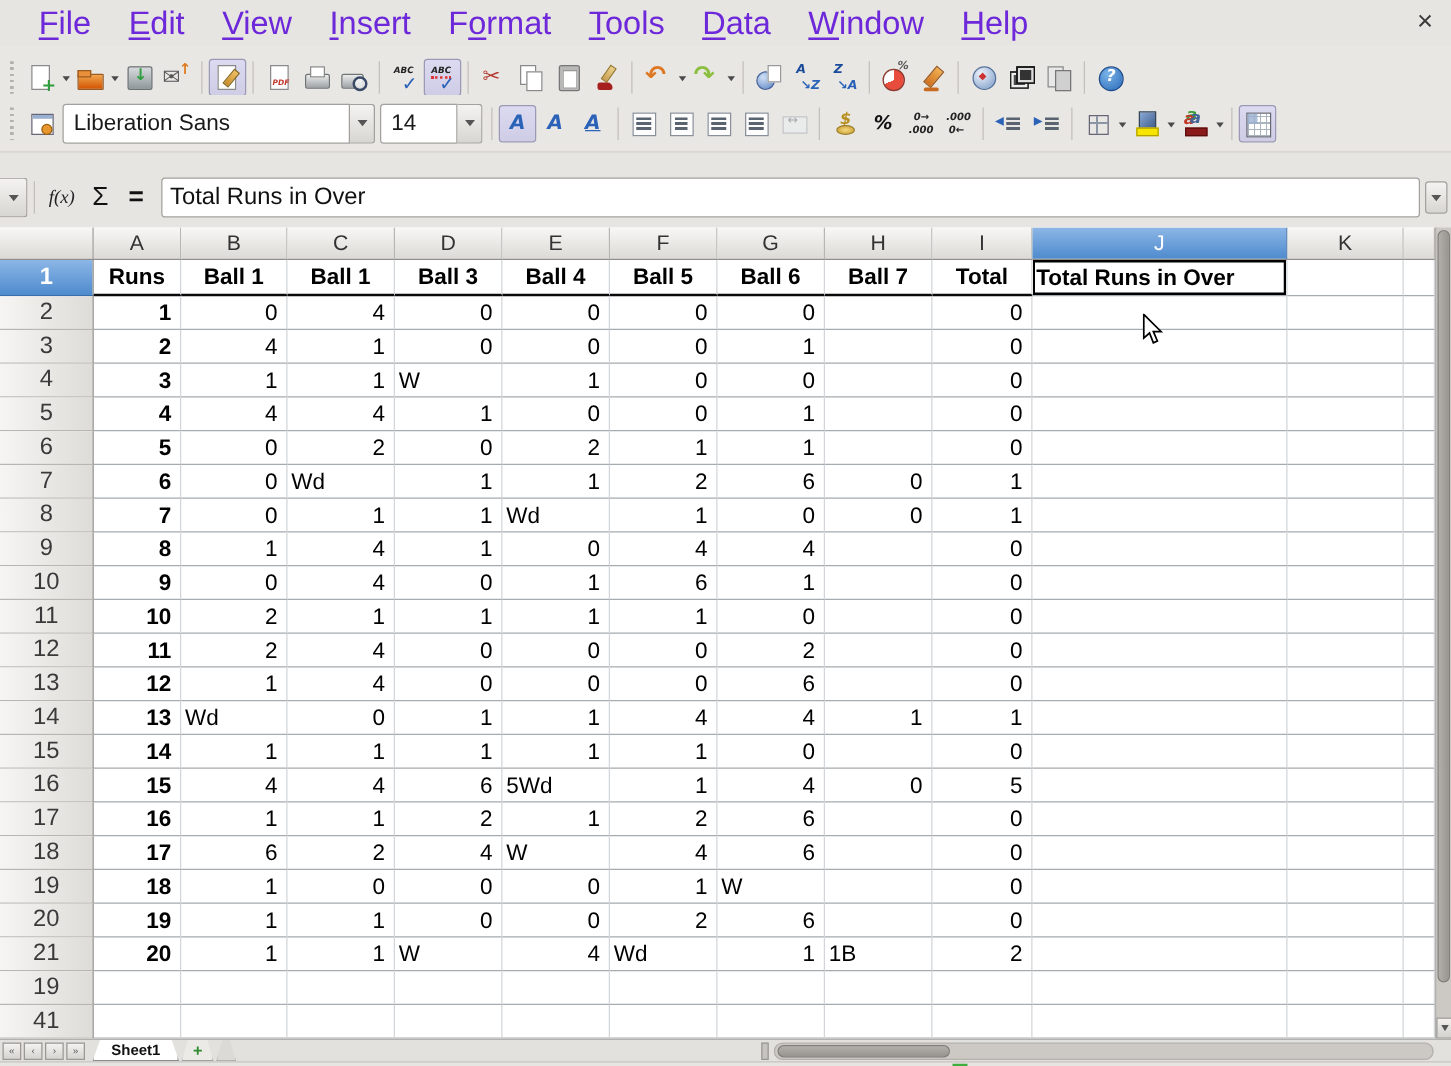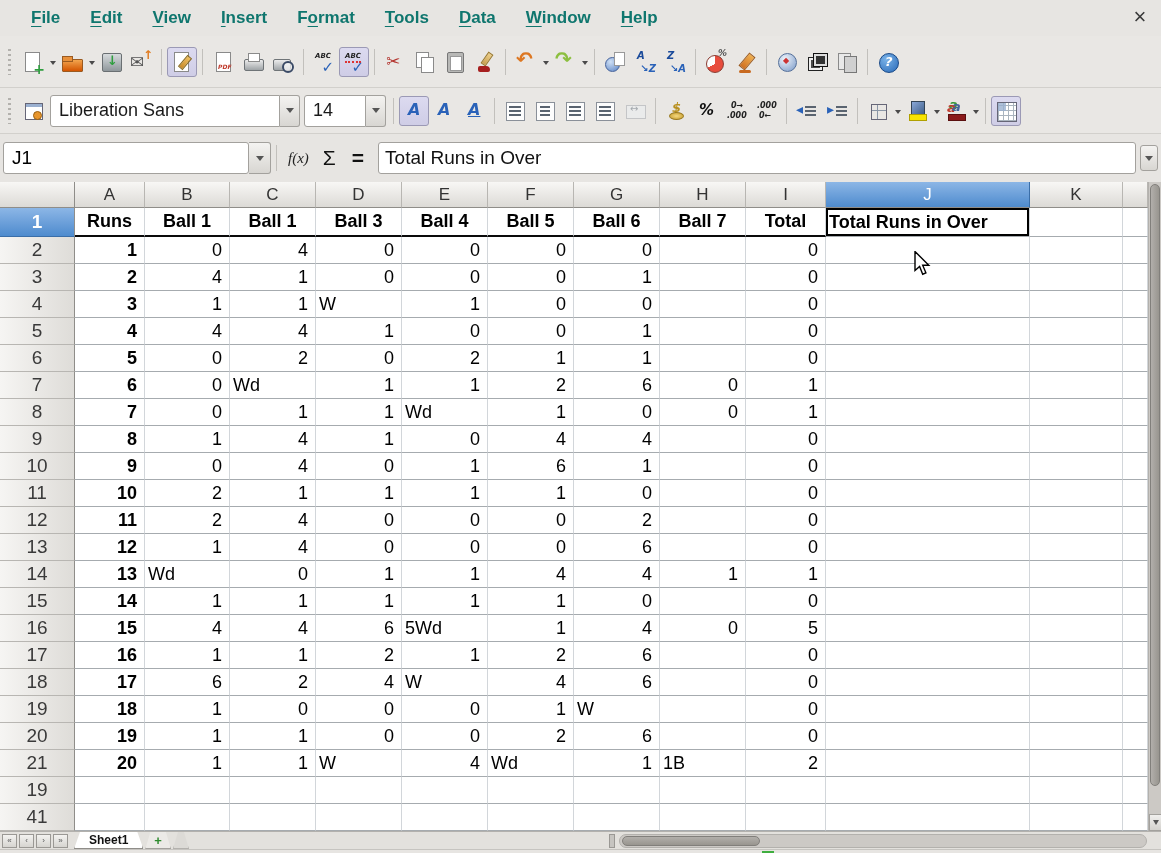--- a/index.html
+++ b/index.html
@@ -4,30 +4,30 @@
 <style>
   * { margin:0; padding:0; box-sizing:border-box; }
   html,body { width:1161px; height:853px; overflow:hidden;
     font-family:"Liberation Sans","DejaVu Sans",sans-serif; background:#e7e5e2; }
   .window { position:relative; width:1161px; height:853px; background:#e7e5e2; }
 
   
   .menubar { position:absolute; left:0; top:0; width:1161px; height:36px;
     display:flex; align-items:center; background:#e7e5e2; }
   .mitems { display:flex; align-items:center; gap:0; padding-left:16px; }
-  .mitem { font-size:17px; color:#0f766e; padding:3px 15px; cursor:default; white-space:nowrap;font-weight:bold; }
+  .mitem { font-size:26px; color:#6d28d9; padding:3px 15px; cursor:default; white-space:nowrap; }
   .mitem u { text-decoration:underline; text-underline-offset:3px; }
   .close-x { position:absolute; right:8px; top:4px; font-size:22px; color:#3a3a3a;
     width:26px; height:26px; text-align:center; line-height:26px; }
 
   
   .toolbar { position:absolute; left:0; width:1161px; background:#e9e7e4;
     display:flex; align-items:center; border-bottom:1px solid #d2d0cc; }
   .tb1 { top:36px; height:52px; }
-  .tb2 { top:88px; height:46px; }
+  .tb2 { top:76px; height:46px; }
   .grip { width:7px; height:26px; margin:0 5px 0 6px;
     background:repeating-linear-gradient(180deg,#b3b1ad 0 2px,transparent 2px 5px);
     background-size:3px 100%; background-repeat:no-repeat; background-position:2px 0; }
   .sep { width:1px; height:26px; background:#c2c0bc; margin:0 5px; }
   .tbtn { height:30px; min-width:30px; padding:2px; border:1px solid transparent; border-radius:3px;
     display:flex; align-items:center; justify-content:center; position:relative; }
   .tbtn.pressed { border-color:#9a98f4; border:1px solid #9b99b5; background:linear-gradient(#dcdaf0,#cfcde6); }
   .tbtn.disabled { opacity:.38; }
   .dd { width:0; height:0; border:3px solid transparent; border-top:4px solid #4a4a4a; margin:6px 1px 0 2px; }
 
@@ -387,21 +387,20 @@
         </div>
         <span class="dd"></span>
         <div class="sep"></div>
         <div class="tbtn pressed">
           <i class="ico ico-freeze-panes"></i>
         </div>
       </div>
   </div>
 
   <div class="formulabar">
-    <div class="namebox">J1</div>
     <div class="nb-btn">
         <span class="tri"></span>
       </div>
     <div class="sep"></div>
     <div class="fx">f(x)</div>
     <div class="sigma">Σ</div>
     <div class="eq">=</div>
     <div class="inputline">Total Runs in Over</div>
     <div class="fb-expand">
         <span class="tri"></span>

